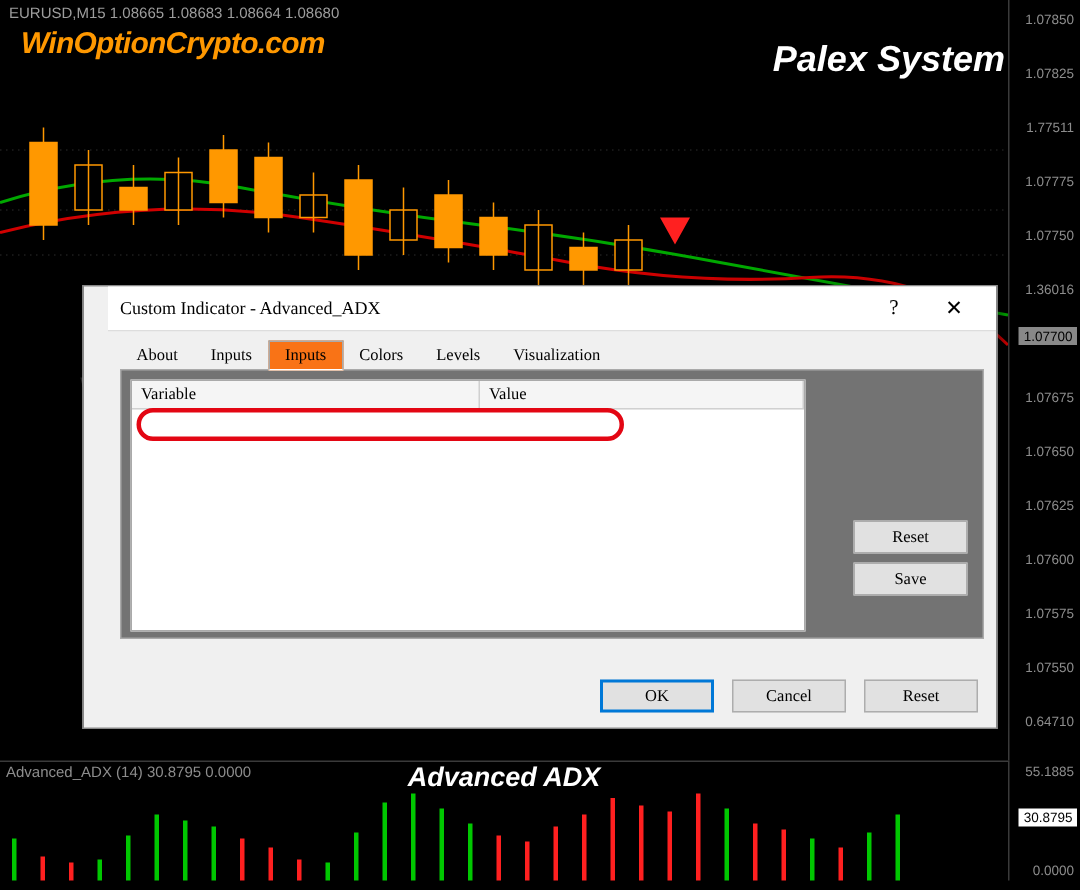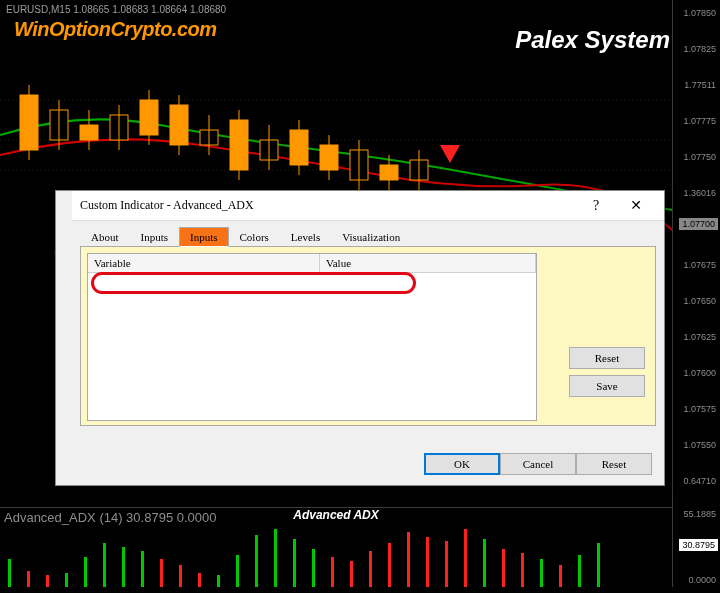--- a/index.html
+++ b/index.html
@@ -18,48 +18,48 @@
   
   .price-axis { position: absolute; top: 0; right: 0; width: 48px; bottom: 86px; border-left: 1px solid #3a3a3a; }
   .price-axis .tick { position: absolute; right: 4px; color: #8d8d8d; font-size: 9px; }
   .price-axis .box { position: absolute; right: 2px; background: #888; color: #000; padding: 1px 3px; font-size: 9px; }
   
   .chart-body { position: absolute; top: 0; left: 0; right: 48px; height: 500px; }
   .chart-body svg { position: absolute; inset: 0; }
   .grid-line { stroke: #1e1e1e; stroke-width: 1; stroke-dasharray: 1,3; }
   
   .indicator-panel { position: absolute; left: 0; right: 48px; bottom: 6px; height: 80px; border-top: 1px solid #3a3a3a; }
-  .ind-header { color: #8d8d8d; font-size: 13px; padding: 2px 4px; }
-  .ind-title { position: absolute; top: 0px; left: 50%; transform: translateX(-50%); color: #fff; font-weight: bold; font-size: 12px; font-style: italic;}
+  .ind-header { color: #8d8d8d; font-size: 10px; padding: 2px 4px; }
+  .ind-title { position: absolute; top: 0px; left: 50%; transform: translateX(-50%); color: #fff; font-weight: bold; font-size: 18px; font-style: italic;}
   .ind-bars { position: absolute; bottom: 0; left: 0; right: 0; height: 62px; display: flex; align-items: flex-end; gap: 16px; padding: 0 8px; }
   .ind-bars span { width: 3px; display: inline-block; }
   .ind-axis { position: absolute; right: 0; bottom: 6px; width: 48px; height: 80px; border-left:1px solid #3a3a3a;}
   .ind-axis .t { position: absolute; right: 4px; color: #8d8d8d; font-size: 9px; }
   .ind-axis .hl { position: absolute; right:2px; background:#ffffff; color:#000; padding:1px 3px; font-size:9px;}
   
   .watermark { position: absolute; top: 240px; left: 50%; transform: translateX(-50%); color: rgba(120,120,120,0.32); font-size: 46px; font-weight: bold; letter-spacing: 2px; white-space: nowrap; pointer-events:none;}
   
   .dialog { position: absolute; top: 190px; left: 55px; width: 610px; height: 296px; background: #f0f0f0; border: 1px solid #888; box-shadow: 2px 2px 8px rgba(0,0,0,0.5); color: #000; font-family: Liberation Serif, serif; font-size: 12px; padding-left: 16px; }
   .dlg-titlebar { height: 30px; background: #fff; display: flex; align-items: center; padding: 0 8px; border-bottom: 1px solid #ddd; }
   .dlg-title { flex: 1; font-size: 12px; }
   .dlg-ctl { width: 40px; height: 28px; display: flex; align-items: center; justify-content: center; font-size: 14px; cursor: default; }
   .dlg-tabs { display: flex; gap: 0; margin: 6px 8px 0 8px; }
   .dlg-tab { padding: 3px 10px; border: 1px solid transparent; font-size: 11px; }
   .dlg-tab.active { background: #f97316; border: 1px solid #aaa; border-bottom: 1px solid #fff; position: relative; z-index: 2; }
-  .dlg-content { margin: 0 8px; border: 1px solid #aaa; background: #fef9c3; height: 180px; margin-top: -1px; position: relative; padding: 6px; }
+  .dlg-content { margin: 0 8px; border: 1px solid #aaa; background: #737373; height: 180px; margin-top: -1px; position: relative; padding: 6px; }
   .param-table { border: 1px solid #aaa; width: 450px; height: 168px; background: #fff; }
   .param-thead { display: flex; background: #f5f5f5; border-bottom: 1px solid #d0d0d0; }
   .param-th { padding: 3px 6px; border-right: 1px solid #d0d0d0; font-size: 11px; }
   .param-row { display: flex; align-items: center; height: 20px; }
   .param-var { width: 232px; padding: 0 4px; display: flex; align-items: center; gap: 4px; font-size: 11px; }
   .param-val { width: 60px; padding: 0 4px; font-size: 11px; }
   .highlight-ring { border: 3px solid #e30613; border-radius: 12px; position: absolute; top: 25px; left: 10px; width: 325px; height: 22px; pointer-events: none; }
   .var-icon { width: 16px; height: 12px; background: linear-gradient(#cde6ff,#a8d2f7); border: 1px solid #6ba8d8; border-radius: 2px; font-size: 7px; display:flex; align-items:center; justify-content:center; color:#2b5a86;}
   .side-btns { position: absolute; right: 10px; top: 100px; display: flex; flex-direction: column; gap: 6px; }
-  .bottom-btns { position: absolute; right: 12px; bottom: 10px; display: flex; gap: 0; align-items: center; }
+  .bottom-btns { position: absolute; right: 12px; bottom: 10px; display: flex; gap: 12px; align-items: center; }
   .btn { width: 76px; height: 22px; background: #e1e1e1; border: 1px solid #adadad; font-size: 11px; display: flex; align-items: center; justify-content: center; }
   .btn.primary { border: 2px solid #0078d7; }
 </style>
 </head>
 <body>
 
 <div class="chart-header">EURUSD,M15  1.08665 1.08683 1.08664 1.08680</div>
 
 <div class="brand">
   <div class="brand-title">WinOptionCrypto.com</div>

